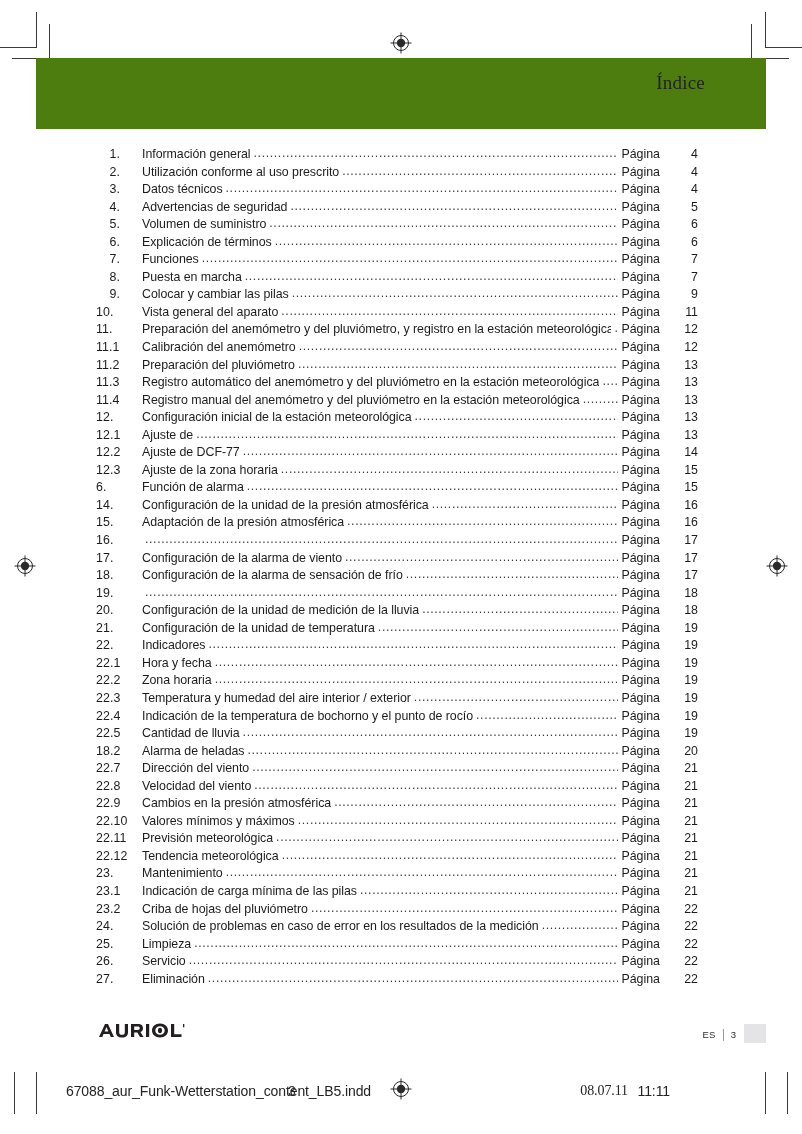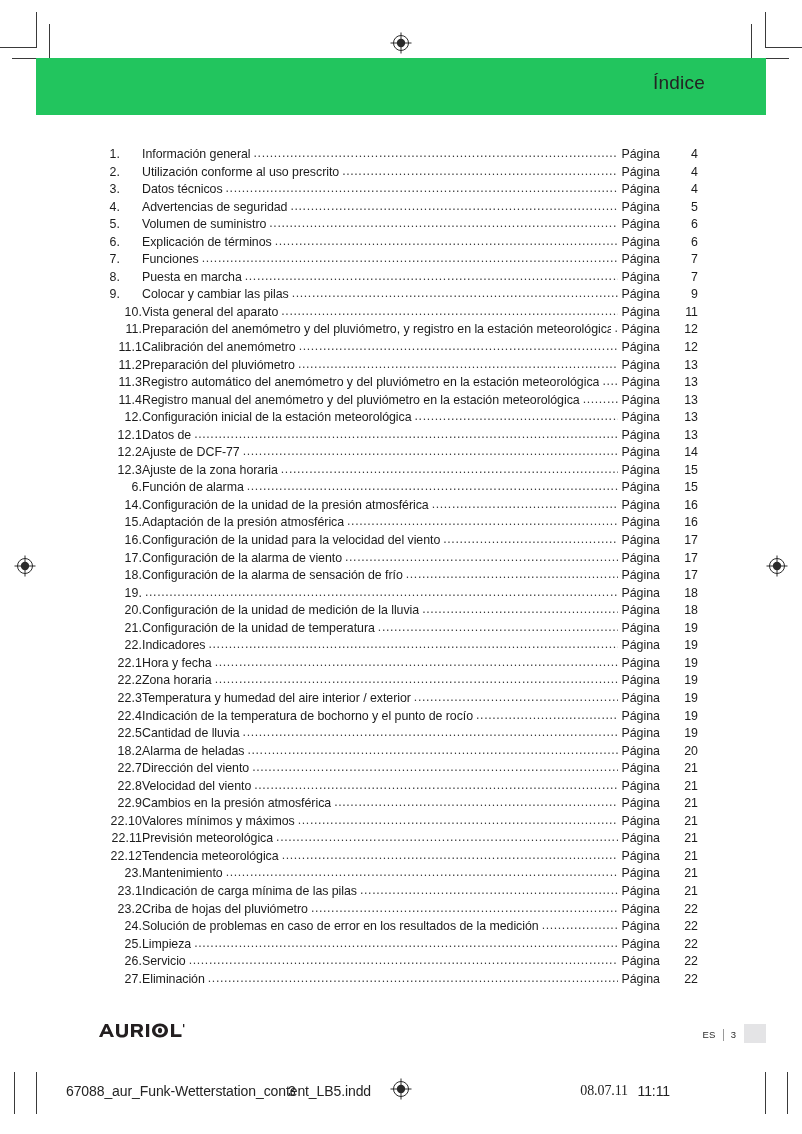--- a/index.html
+++ b/index.html
@@ -27,22 +27,23 @@
     height: 22px;
   }
   .reg svg { display: block; }
 
   
   .header-band {
     position: absolute;
     left: 36px;
     top: 58px;
     width: 730px;
-    height: 57px;
-    background: #22c55e;
+    height: 71px;
+    background: #4d7c0f;
+    font-family: Liberation Serif, serif;
   }
   .header-title {
     position: absolute;
     right: 61px;
     top: 14px;
     font-size: 19px;
     font-weight: 400;
     letter-spacing: 0.2px;
     color: #232323;
   }
@@ -58,21 +59,21 @@
     display: flex;
     align-items: baseline;
     height: 17.55px;
     font-size: 12.4px;
     color: #1c1c1c;
     white-space: nowrap;
   }
   .toc-num {
     width: 46px;
     flex: 0 0 46px;
-    text-align: right;
+    text-align: left;
     letter-spacing: 0.1px;
   }
   .toc-num.single {
     text-align: right;
     width: 24px;
     flex: 0 0 24px;
     padding-right: 22px;
   }
   .toc-title {
     flex: 0 1 auto;
@@ -344,21 +345,21 @@
     </div>
     <div class="toc-row">
       <span class="toc-num">12.</span>
       <span class="toc-title">Configuración inicial de la estación meteorológica</span>
       <span class="toc-leader"></span>
       <span class="toc-pagelabel">Página</span>
       <span class="toc-pagenum">13</span>
     </div>
     <div class="toc-row">
       <span class="toc-num">12.1</span>
-      <span class="toc-title">Datos de</span>
+      <span class="toc-title">Ajuste de</span>
       <span class="toc-leader"></span>
       <span class="toc-pagelabel">Página</span>
       <span class="toc-pagenum">13</span>
     </div>
     <div class="toc-row">
       <span class="toc-num">12.2</span>
       <span class="toc-title">Ajuste de DCF-77</span>
       <span class="toc-leader"></span>
       <span class="toc-pagelabel">Página</span>
       <span class="toc-pagenum">14</span>
@@ -386,21 +387,20 @@
     </div>
     <div class="toc-row">
       <span class="toc-num">15.</span>
       <span class="toc-title">Adaptación de la presión atmosférica</span>
       <span class="toc-leader"></span>
       <span class="toc-pagelabel">Página</span>
       <span class="toc-pagenum">16</span>
     </div>
     <div class="toc-row">
       <span class="toc-num">16.</span>
-      <span class="toc-title">Configuración de la unidad para la velocidad del viento</span>
       <span class="toc-leader"></span>
       <span class="toc-pagelabel">Página</span>
       <span class="toc-pagenum">17</span>
     </div>
     <div class="toc-row">
       <span class="toc-num">17.</span>
       <span class="toc-title">Configuración de la alarma de viento</span>
       <span class="toc-leader"></span>
       <span class="toc-pagelabel">Página</span>
       <span class="toc-pagenum">17</span>

